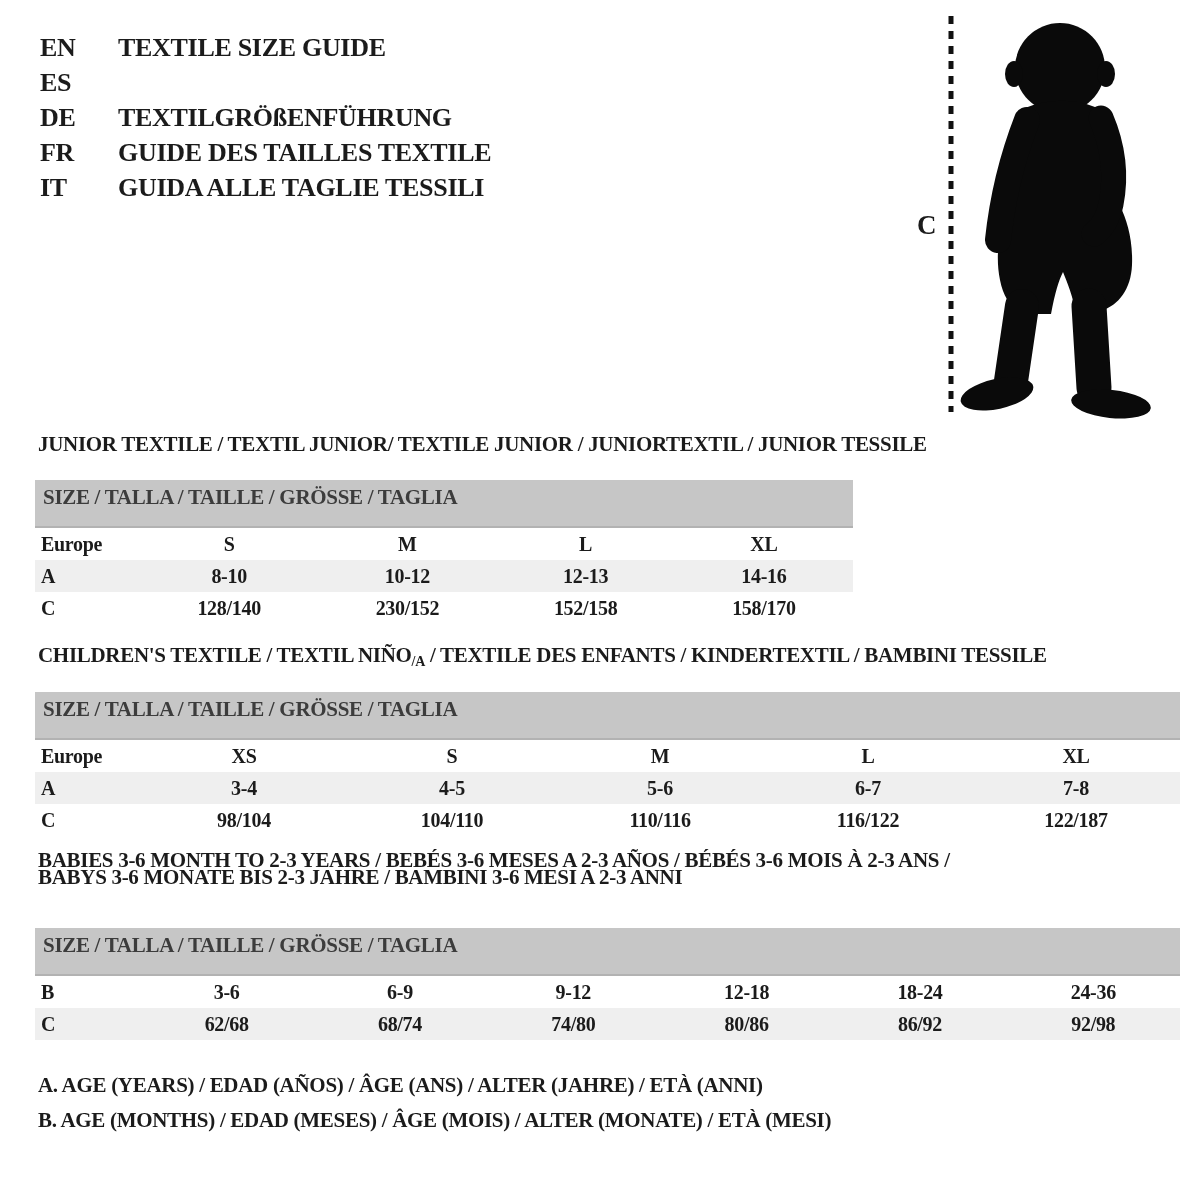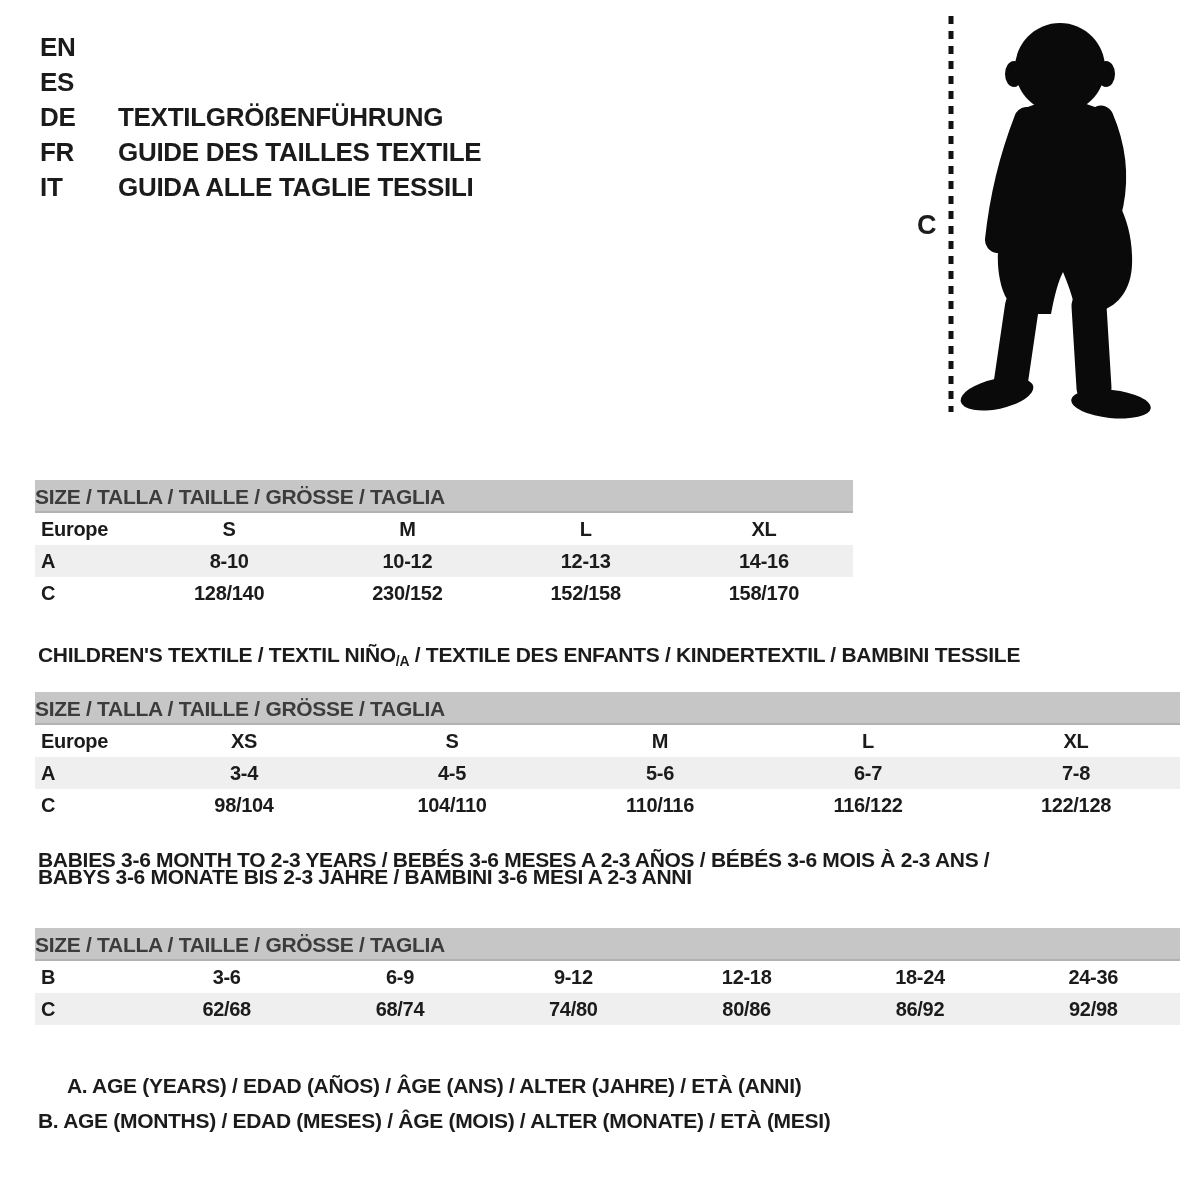--- a/index.html
+++ b/index.html
@@ -1,18 +1,18 @@
 <!DOCTYPE html>
 <html><head>
 <meta charset="utf-8">
 <style>
   html,body { margin:0; padding:0; background:#ffffff; }
   .page {
     position:relative; width:1200px; height:1200px; background:#ffffff;
-    font-family:Liberation Sans, sans-serif;
+    font-family:Liberation Serif, serif;
     font-stretch:condensed; letter-spacing:-0.3px;
     color:#1b1b1b; overflow:hidden;border-radius:23px;
   }
 
   
   .langs { position:absolute; left:40px; top:30px; }
   .lang-row { display:flex; height:35px; line-height:35px; font-size:26px; font-weight:700; }
   .lang-code { width:78px; }
 
   
@@ -20,41 +20,42 @@
   .figure svg { position:absolute; left:0; top:0; }
   .figure .c-label { position:absolute; left:12px; top:202px; font-size:27px; font-weight:700; }
 
   
   .sec-title { position:absolute; left:38px; font-size:21px; font-weight:700; white-space:nowrap; }
   .t-sub { font-size:14px; vertical-align:-4px; }
 
   
   .ttable { position:absolute; left:35px; }
   .size-bar {
-    height:33px; line-height:34px; background:#c6c6c6; color:#3c3c3c;
-    font-size:21px; font-weight:700; padding-left:0; box-sizing:border-box;
+    height:48px; line-height:34px; background:#c6c6c6; color:#3c3c3c;
+    font-size:21px; font-weight:700; padding-left:8px; box-sizing:border-box;
     border-bottom:2px solid #b2b2b2;
   }
   .trow { display:flex; height:32px; line-height:32px; font-size:20px; font-weight:700; background:#ffffff; }
   .trow.alt { background:#efefef; }
   .tlabel { width:105px; padding-left:6px; box-sizing:border-box; }
   .tcell { flex:1; text-align:center; }
 
   
   .legend { position:absolute; left:38px; top:1068px; }
-  .legend-line { height:35px; line-height:35px; font-size:21px; font-weight:700; white-space:nowrap;text-align:center; }
+  .legend-line { height:35px; line-height:35px; font-size:21px; font-weight:700; white-space:nowrap; }
 </style>
 </head>
 <body>
 
 <div class="page">
 
   <div class="langs">
     <div class="lang-row">
       <span class="lang-code">EN</span>
+      <span class="lang-title">TEXTILE SIZE GUIDE</span>
     </div>
     <div class="lang-row">
       <span class="lang-code">ES</span>
     </div>
     <div class="lang-row">
       <span class="lang-code">DE</span>
       <span class="lang-title">TEXTILGRÖßENFÜHRUNG</span>
     </div>
     <div class="lang-row">
       <span class="lang-code">FR</span>
@@ -86,20 +87,21 @@
         <path d="M196,110 C208,138 212,166 206,196 C203,210 197,220 189,226" fill="none" stroke="#0a0a0a" stroke-width="25" stroke-linecap="round"></path>
         <path d="M117,298 L106,373" fill="none" stroke="#0a0a0a" stroke-width="34" stroke-linecap="round"></path>
         <path d="M184,298 L189,380" fill="none" stroke="#0a0a0a" stroke-width="35" stroke-linecap="round"></path>
         <ellipse cx="92" cy="386" rx="37" ry="15" transform="rotate(-12 92 386)"></ellipse>
         <ellipse cx="206" cy="396" rx="40" ry="14" transform="rotate(6 206 396)"></ellipse>
       </g>
     </svg>
     <span class="c-label">C</span>
   </div>
 
+  <div class="sec-title" style="top:432px;">JUNIOR TEXTILE / TEXTIL JUNIOR/ TEXTILE JUNIOR / JUNIORTEXTIL / JUNIOR TESSILE</div>
   <div class="ttable" style="top:480px; width:818px;">
       <div class="size-bar">SIZE / TALLA / TAILLE / GRÖSSE / TAGLIA</div>
       <div class="trow">
         <div class="tlabel">Europe</div>
         <div class="tcell">S</div>
         <div class="tcell">M</div>
         <div class="tcell">L</div>
         <div class="tcell">XL</div>
       </div>
       <div class="trow alt">
@@ -136,21 +138,21 @@
         <div class="tcell">5-6</div>
         <div class="tcell">6-7</div>
         <div class="tcell">7-8</div>
       </div>
       <div class="trow">
         <div class="tlabel">C</div>
         <div class="tcell">98/104</div>
         <div class="tcell">104/110</div>
         <div class="tcell">110/116</div>
         <div class="tcell">116/122</div>
-        <div class="tcell">122/128</div>
+        <div class="tcell">122/187</div>
       </div>
     </div>
 
   <div class="sec-title" style="top:848px;">BABIES 3-6 MONTH TO 2-3 YEARS / BEBÉS 3-6 MESES A 2-3 AÑOS / BÉBÉS 3-6 MOIS À 2-3 ANS /</div>
   <div class="sec-title" style="top:865px;">BABYS 3-6 MONATE BIS 2-3 JAHRE / BAMBINI 3-6 MESI A 2-3 ANNI</div>
   <div class="ttable" style="top:928px; width:1145px;">
       <div class="size-bar">SIZE / TALLA / TAILLE / GRÖSSE / TAGLIA</div>
       <div class="trow">
         <div class="tlabel">B</div>
         <div class="tcell">3-6</div>

